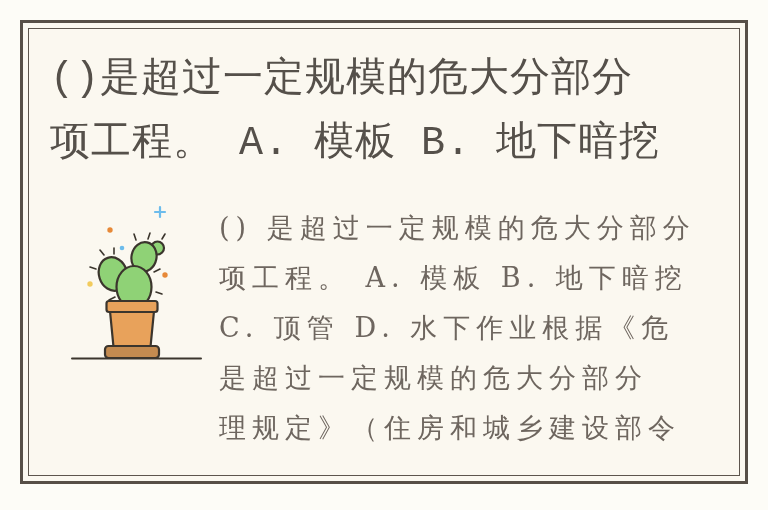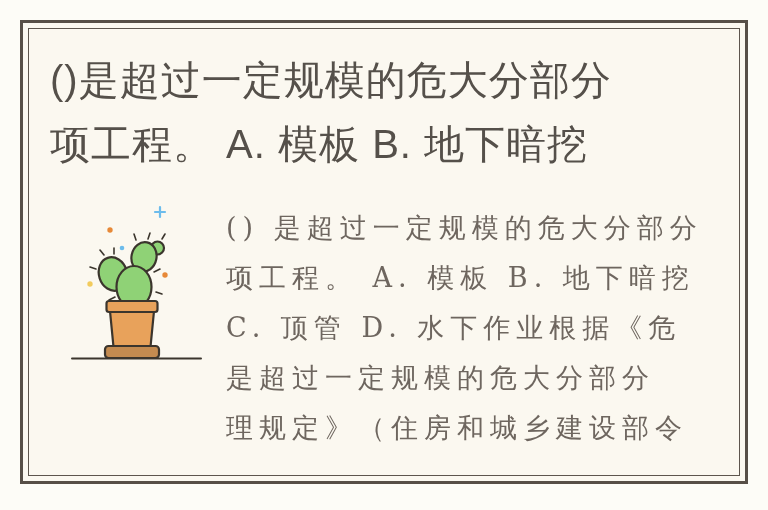--- a/index.html
+++ b/index.html
@@ -30,34 +30,34 @@
   .title-block {
     position: absolute;
     left: 50px; top: 48px;
     width: 665px;
     font-size: 40px;
     line-height: 64px;
     letter-spacing: 1px;
     color: #55504a;
     font-weight: 400;
   }
-  .title-line { white-space: nowrap; }
+  .title-line { white-space: nowrap; font-family: Liberation Mono, monospace; }
   .content-row {
     position: absolute;
     left: 0; top: 195px;
     width: 768px;
   }
   .cactus {
     position: absolute;
     left: 68px; top: 2px;
     width: 142px; height: 170px;
   }
   .question-block {
     position: absolute;
-    left: 226px; top: 8px;
+    left: 219px; top: 8px;
     width: 522px;
     font-family: "DejaVu Serif", serif;
     font-size: 27px;
     line-height: 50px;
     letter-spacing: 6px;
     color: #6e665f;
   }
   .question-line { white-space: nowrap; }
 </style>
 </head>

